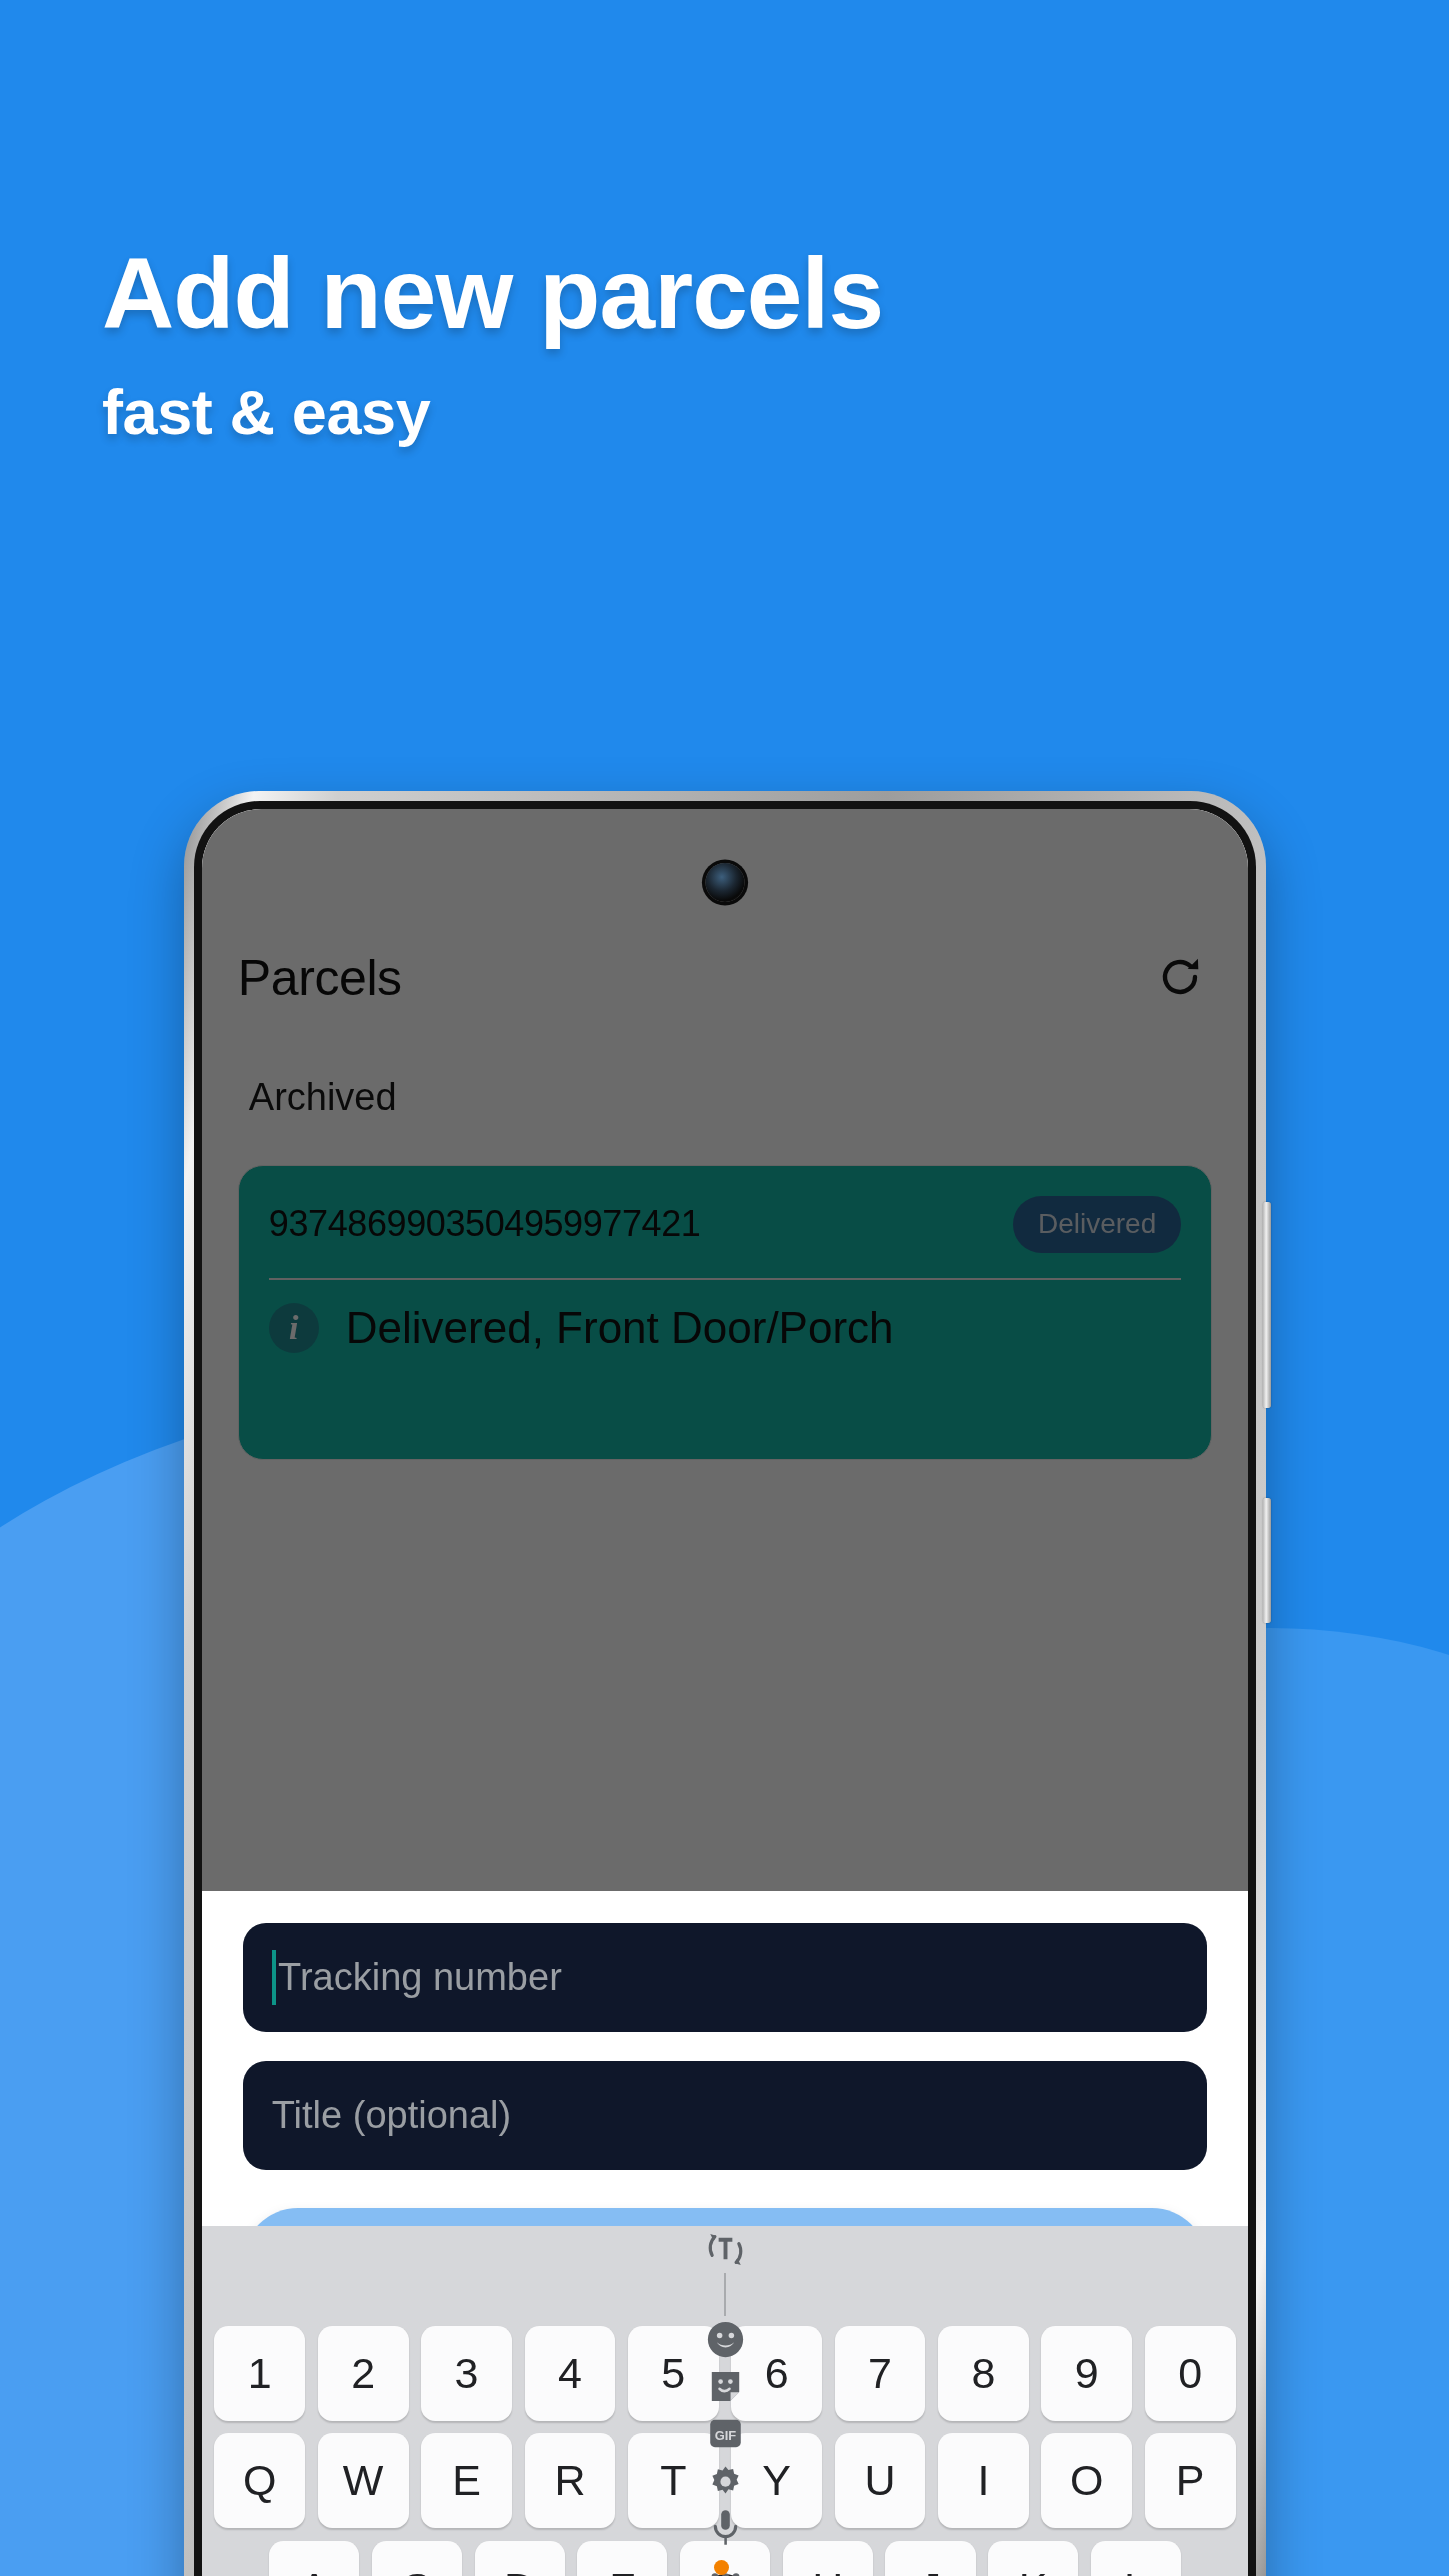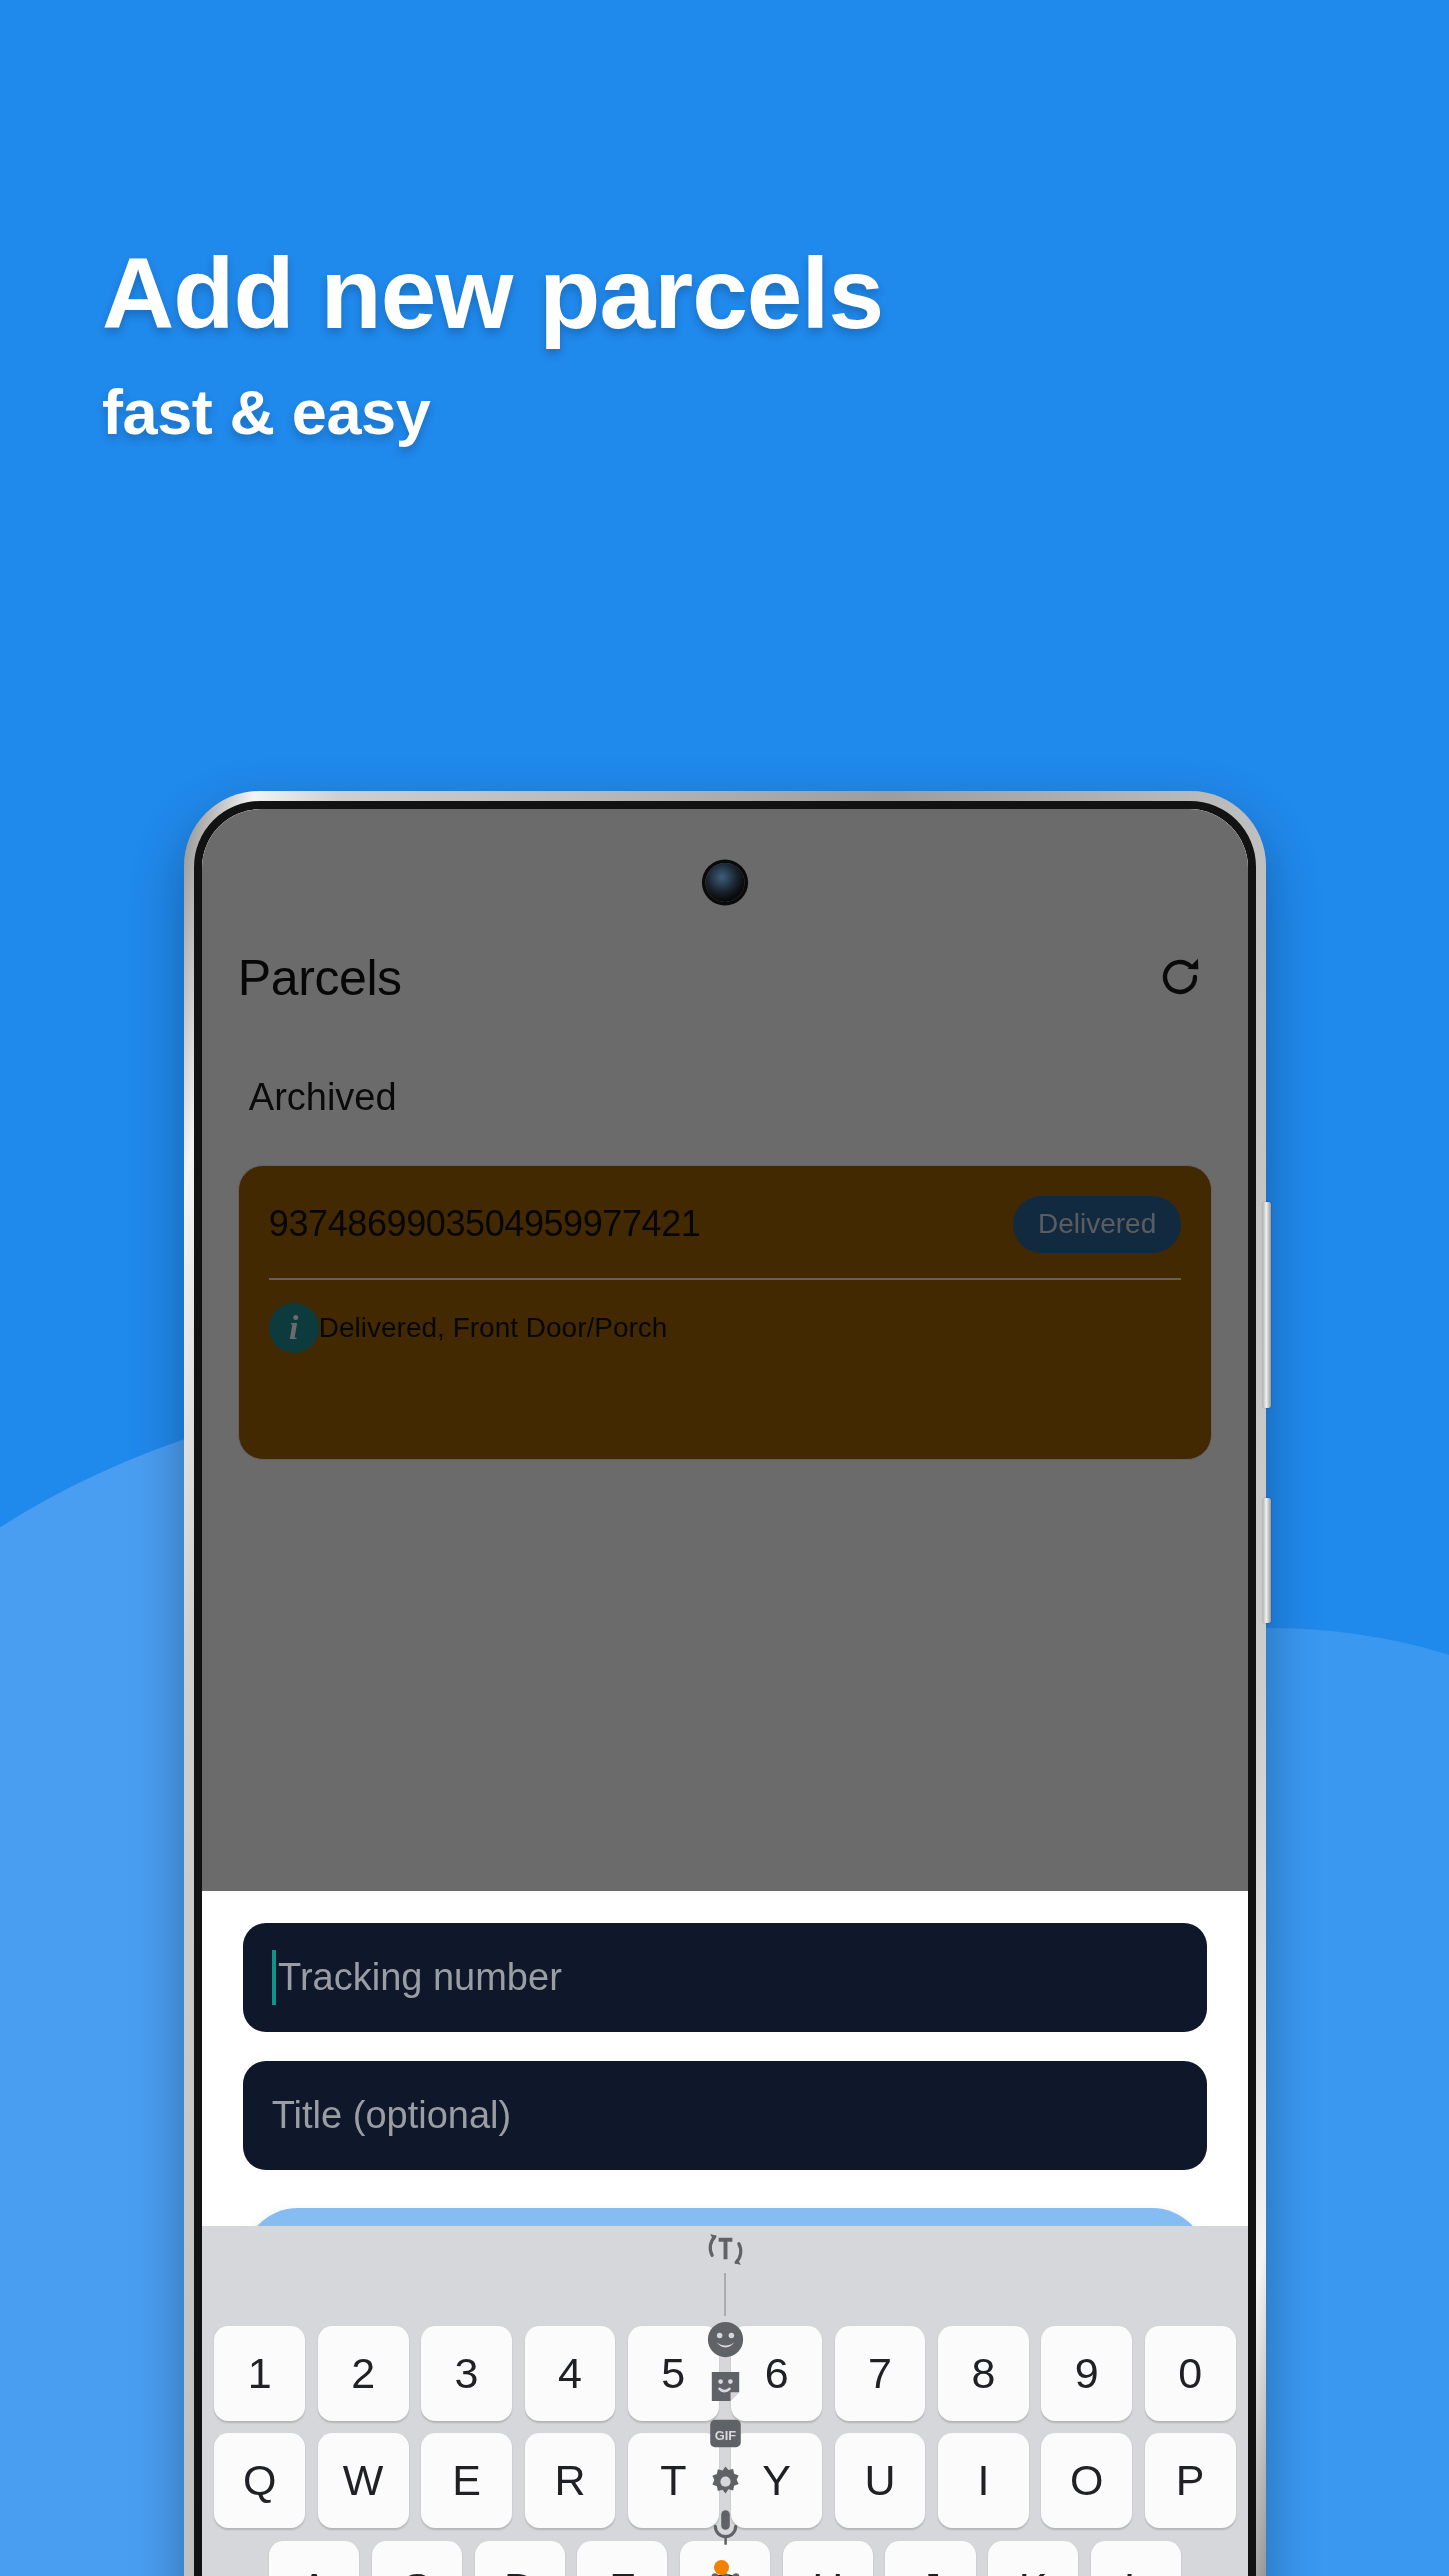--- a/index.html
+++ b/index.html
@@ -170,21 +170,21 @@
     color: #1a1a1a;
     font-weight: 400;
   }
 
   #parcel-card {
     position: absolute;
     left: 36px;
     right: 36px;
     top: 356px;
     height: 295px;
-    background: #a16207;
+    background: #14b8a6;
     border: 1.8px solid #ebebeb;
     border-radius: 25px;
   }
   #parcel-row {
     display: flex;
     align-items: center;
     padding: 30px 30px 0 30px;
   }
   #parcel-tracking {
     font-size: 36px;
@@ -217,21 +217,22 @@
     background: #1f8a92;
     color: #fff;
     display: flex; align-items: center; justify-content: center;
     font-size: 34px;
     font-family: "Liberation Serif", serif;
     font-style: italic;
     font-weight: 700;
     flex: none;
   }
   #parcel-detail-text {
-    font-size: 28px;
+    margin-left: 27px;
+    font-size: 44px;
     color: #111;
     white-space: nowrap;
   }
 
   
   #bottom-sheet {
     position: absolute;
     left: 0; right: 0;
     top: 1082px;
     height: 335px;

